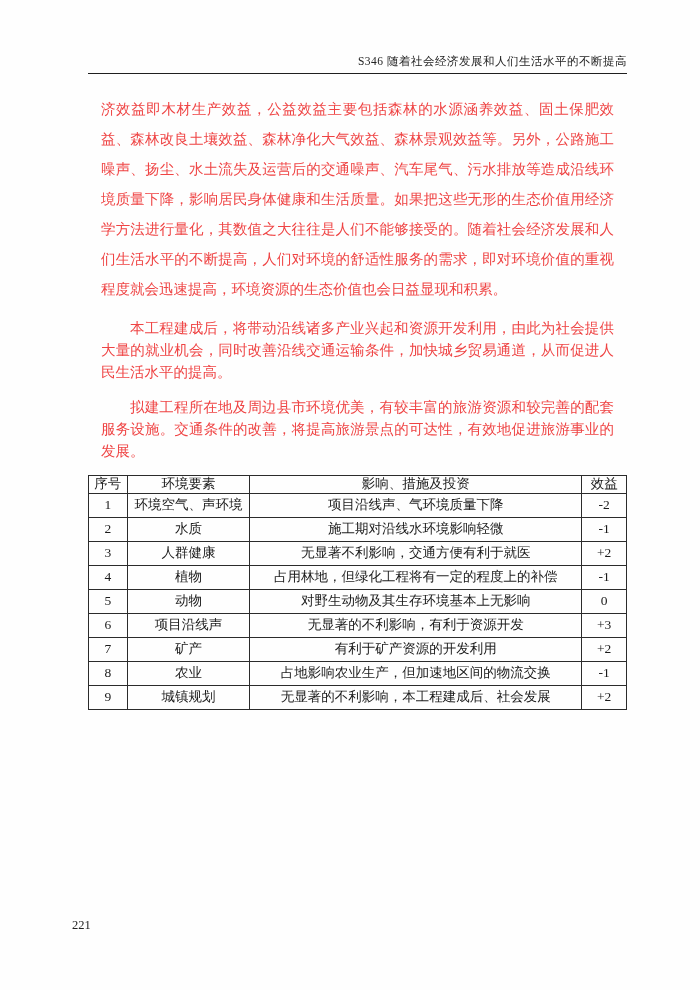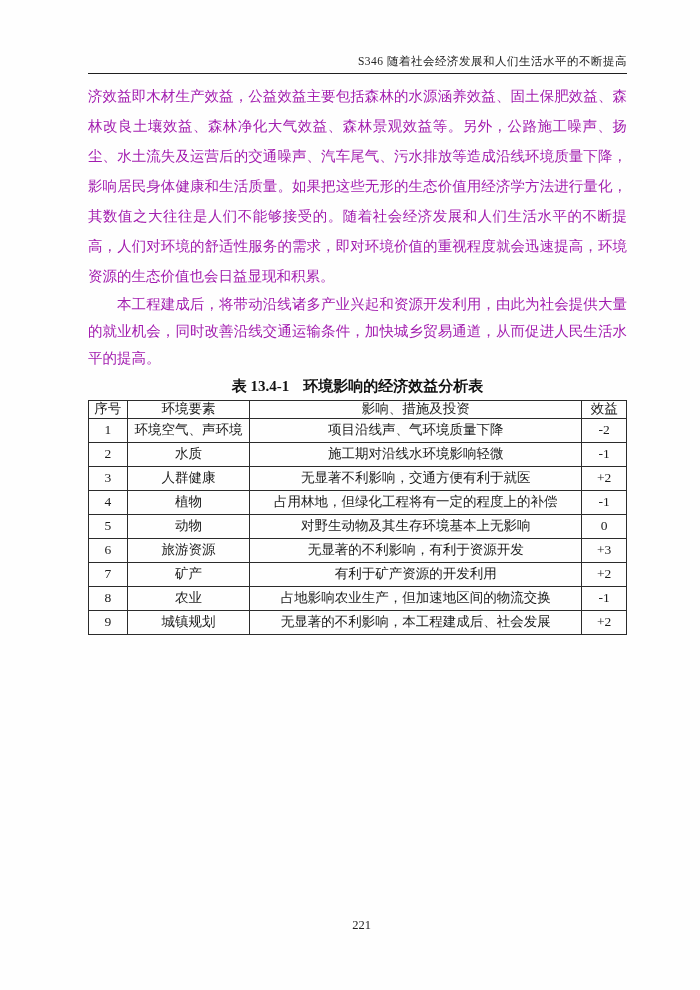--- a/index.html
+++ b/index.html
@@ -30,31 +30,31 @@
     border-top: 1.6px solid #1f1f1f;
     height: 0;
   }
   .content {
     position: absolute;
     left: 88px;
     right: 73px;
     top: 81px;
   }
   .para {
-    margin: 0;
+    margin: 13px;
     font-size: 14.5px;
     text-align: justify;
-    color: #a21caf;
+    color: #ef4444;
   }
   .para-intro {
     line-height: 30px;
     text-indent: 0;
   }
   .para-std {
-    line-height: 27px;
+    line-height: 22px;
     text-indent: 2em;
   }
   .section-heading {
     margin: 2px 0 0 0;
     font-family: "Liberation Sans", "DejaVu Sans", sans-serif;
     font-weight: bold;
     font-size: 15.5px;
     line-height: 22px;
     color: #111;
   }
@@ -98,24 +98,24 @@
     white-space: nowrap;
   }
   .benefit-table th { height: 18px; }
   .benefit-table td { height: 24px; }
   .col-index   { width: 7.2%; }
   .col-factor  { width: 22.8%; }
   .col-impact  { width: 61.7%; }
   .col-benefit { width: 8.3%; }
   .footer {
     position: absolute;
-    left: 96px;
+    left: 72px;
     right: 73px;
     top: 918px;
-    text-align: center;
+    text-align: left;
     font-size: 12.5px;
     color: #222;
     font-family: Liberation Serif, serif;
   }
 </style>
 </head>
 <body>
 
 <div class="page">
 
@@ -124,27 +124,25 @@
     <div class="header-rule"></div>
   </div>
 
   <div class="content">
 
     <p class="para para-intro">济效益即木材生产效益，公益效益主要包括森林的水源涵养效益、固土保肥效益、森林改良土壤效益、森林净化大气效益、森林景观效益等。另外，公路施工噪声、扬尘、水土流失及运营后的交通噪声、汽车尾气、污水排放等造成沿线环境质量下降，影响居民身体健康和生活质量。如果把这些无形的生态价值用经济学方法进行量化，其数值之大往往是人们不能够接受的。随着社会经济发展和人们生活水平的不断提高，人们对环境的舒适性服务的需求，即对环境价值的重视程度就会迅速提高，环境资源的生态价值也会日益显现和积累。</p>
 
 
     <p class="para para-std">本工程建成后，将带动沿线诸多产业兴起和资源开发利用，由此为社会提供大量的就业机会，同时改善沿线交通运输条件，加快城乡贸易通道，从而促进人民生活水平的提高。</p>
 
-
-
-
-
-    <p class="table-caption">
-      <span class="caption-label">表 13.4-1</span><span>环境影响的经济效益分析表</span>
-    </p>
+    <p class="para para-std">拟建工程所在地及周边县市环境优美，有较丰富的旅游资源和较完善的配套服务设施。交通条件的改善，将提高旅游景点的可达性，有效地促进旅游事业的发展。</p>
+
+
+
+
 
     <table class="benefit-table">
       <colgroup>
         <col class="col-index">
         <col class="col-factor">
         <col class="col-impact">
         <col class="col-benefit">
       </colgroup>
       <thead>
         <tr>
@@ -180,21 +178,21 @@
             <td>-1</td>
           </tr>
           <tr>
             <td>5</td>
             <td>动物</td>
             <td>对野生动物及其生存环境基本上无影响</td>
             <td>0</td>
           </tr>
           <tr>
             <td>6</td>
-            <td>旅游资源</td>
+            <td>项目沿线声</td>
             <td>无显著的不利影响，有利于资源开发</td>
             <td>+3</td>
           </tr>
           <tr>
             <td>7</td>
             <td>矿产</td>
             <td>有利于矿产资源的开发利用</td>
             <td>+2</td>
           </tr>
           <tr>

